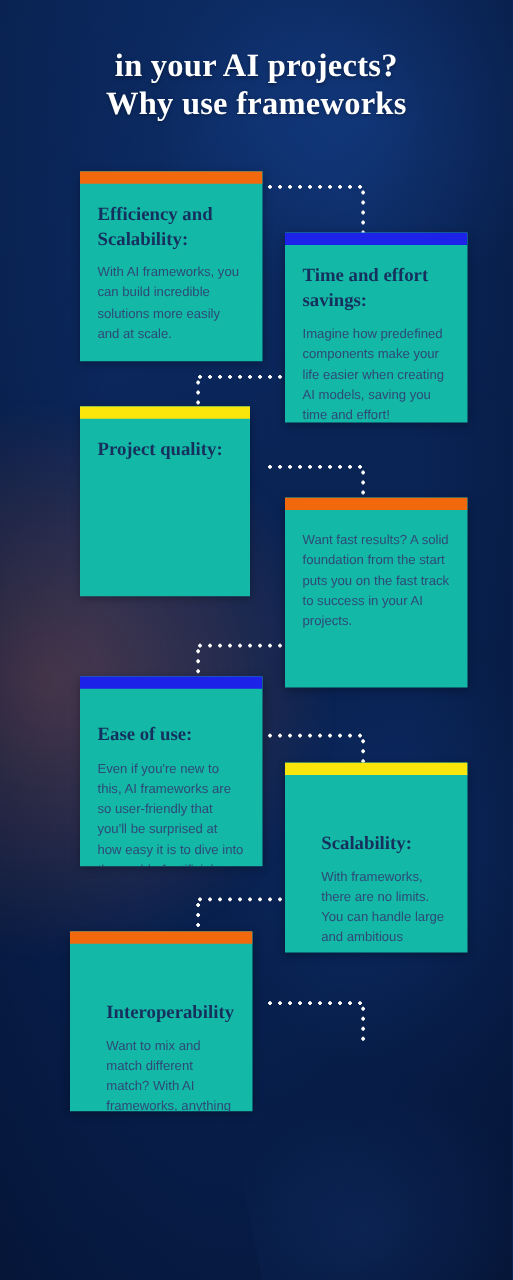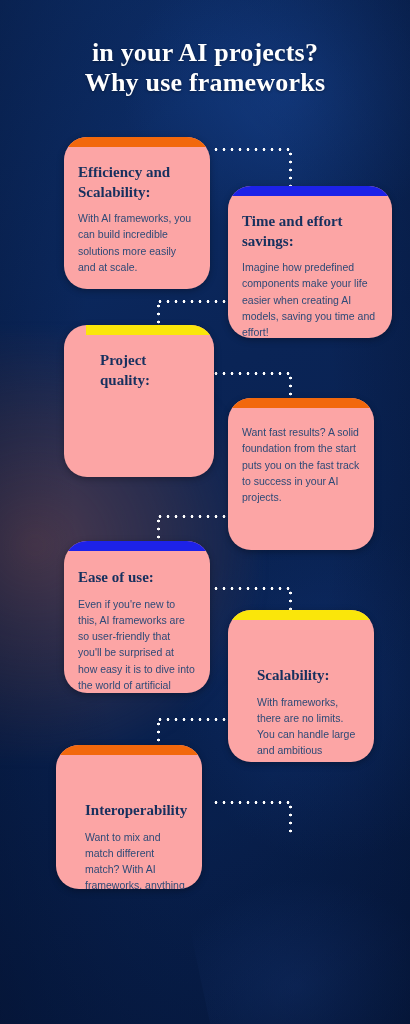--- a/index.html
+++ b/index.html
@@ -103,35 +103,34 @@
     width: 3px;
     background-image: radial-gradient(circle, #ffffff 0 1.3px, rgba(255,255,255,0) 1.6px);
     background-size: 3px 8px;
     background-repeat: repeat-y;
     background-position: center 0;
   }
 
   
   .card {
     position: absolute;
-    background: #fca5a5;
+    background: #14b8a6;
     box-shadow: 0 2px 7px rgba(0,0,0,0.30);
     overflow: hidden;
-    border-radius: 23px;
   }
   .card .accent {
     height: 10px;
     width: 100%;
     display: block;
   }
   .card .card-body {
     padding: 16px 14px 14px 14px;
   }
   .card.pad-lower .card-body { padding-top: 46px; margin-left: 15px; }
-  .card.pad-mid  .card-body { padding-top: 17px; }
+  .card.pad-mid  .card-body { padding-top: 28px; }
 
   .card h3 {
     font-family: "Liberation Serif", "DejaVu Serif", serif;
     font-weight: bold;
     font-size: 15px;
     line-height: 1.30;
     color: #16305e;
     margin: 0 0 8px 0;
   }
   .card p {
@@ -195,29 +194,29 @@
   </div>
 
   <div class="card" style="left:64px; top:137px; width:146px; height:152px;">
     <span class="accent" style="background:#f2680c;"></span>
     <div class="card-body">
       <h3>Efficiency and Scalability:</h3>
       <p>With AI frameworks, you can build incredible solutions more easily and at scale.</p>
     </div>
   </div>
 
-  <div class="card" style="left:228px; top:186px; width:164px; height:152px;">
+  <div class="card" style="left:228px; top:186px; width:146px; height:152px;">
     <span class="accent" style="background:#1d22e8;"></span>
     <div class="card-body">
       <h3>Time and effort savings:</h3>
       <p>Imagine how predefined components make your life easier when creating AI models, saving you time and effort!</p>
     </div>
   </div>
 
-  <div class="card" style="left:64px; top:325px; width:150px; height:152px;padding-left:22px;">
+  <div class="card" style="left:64px; top:325px; width:136px; height:152px;">
     <span class="accent" style="background:#fae60a;"></span>
     <div class="card-body">
       <h3>Project quality:</h3>
     </div>
   </div>
 
   <div class="card" style="left:228px; top:398px; width:146px; height:152px;">
     <span class="accent" style="background:#f2680c;"></span>
     <div class="card-body">
       <p>Want fast results? A solid foundation from the start puts you on the fast track to success in your AI projects.</p>

